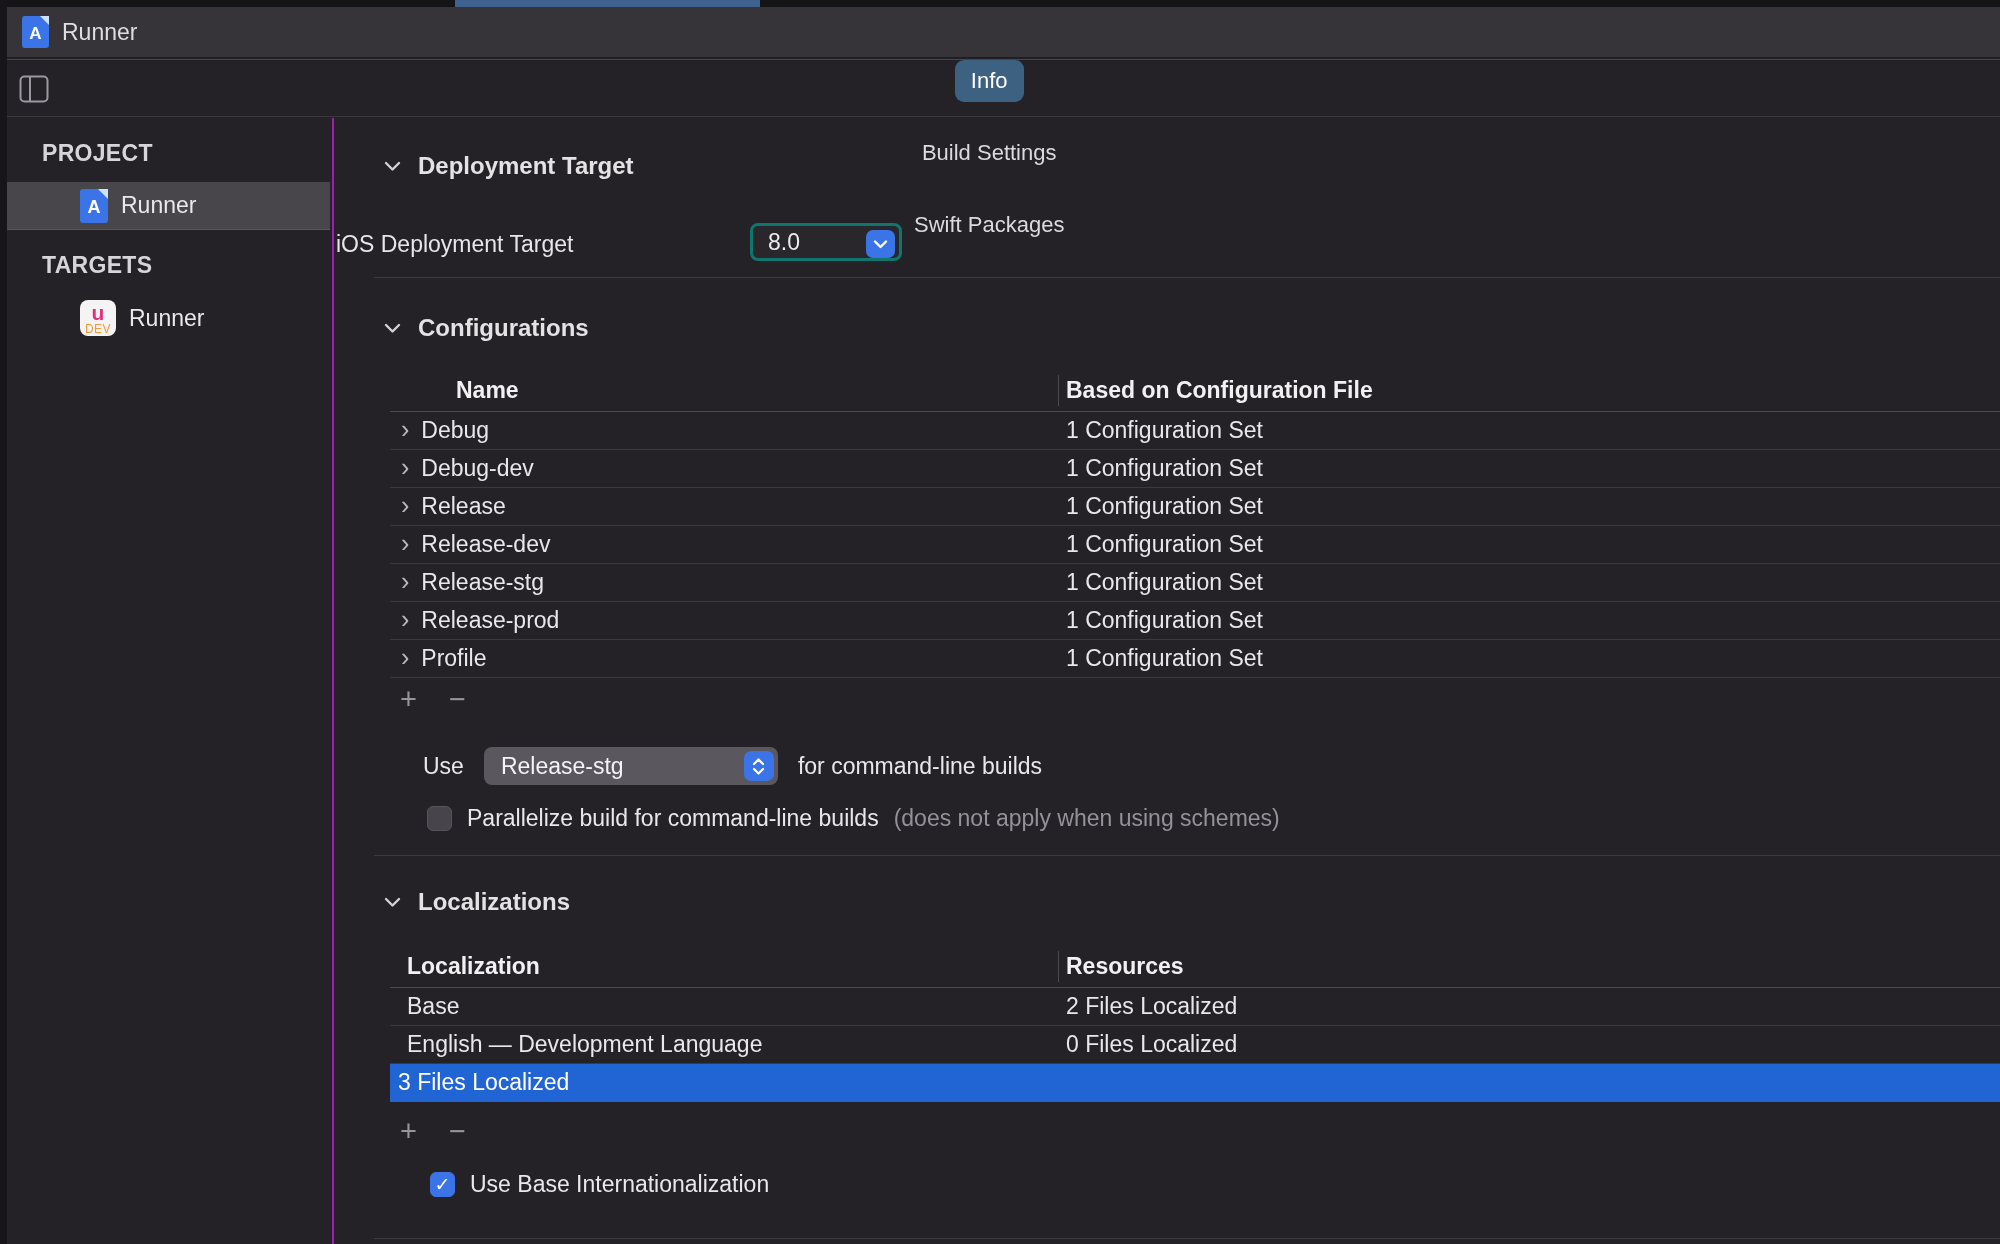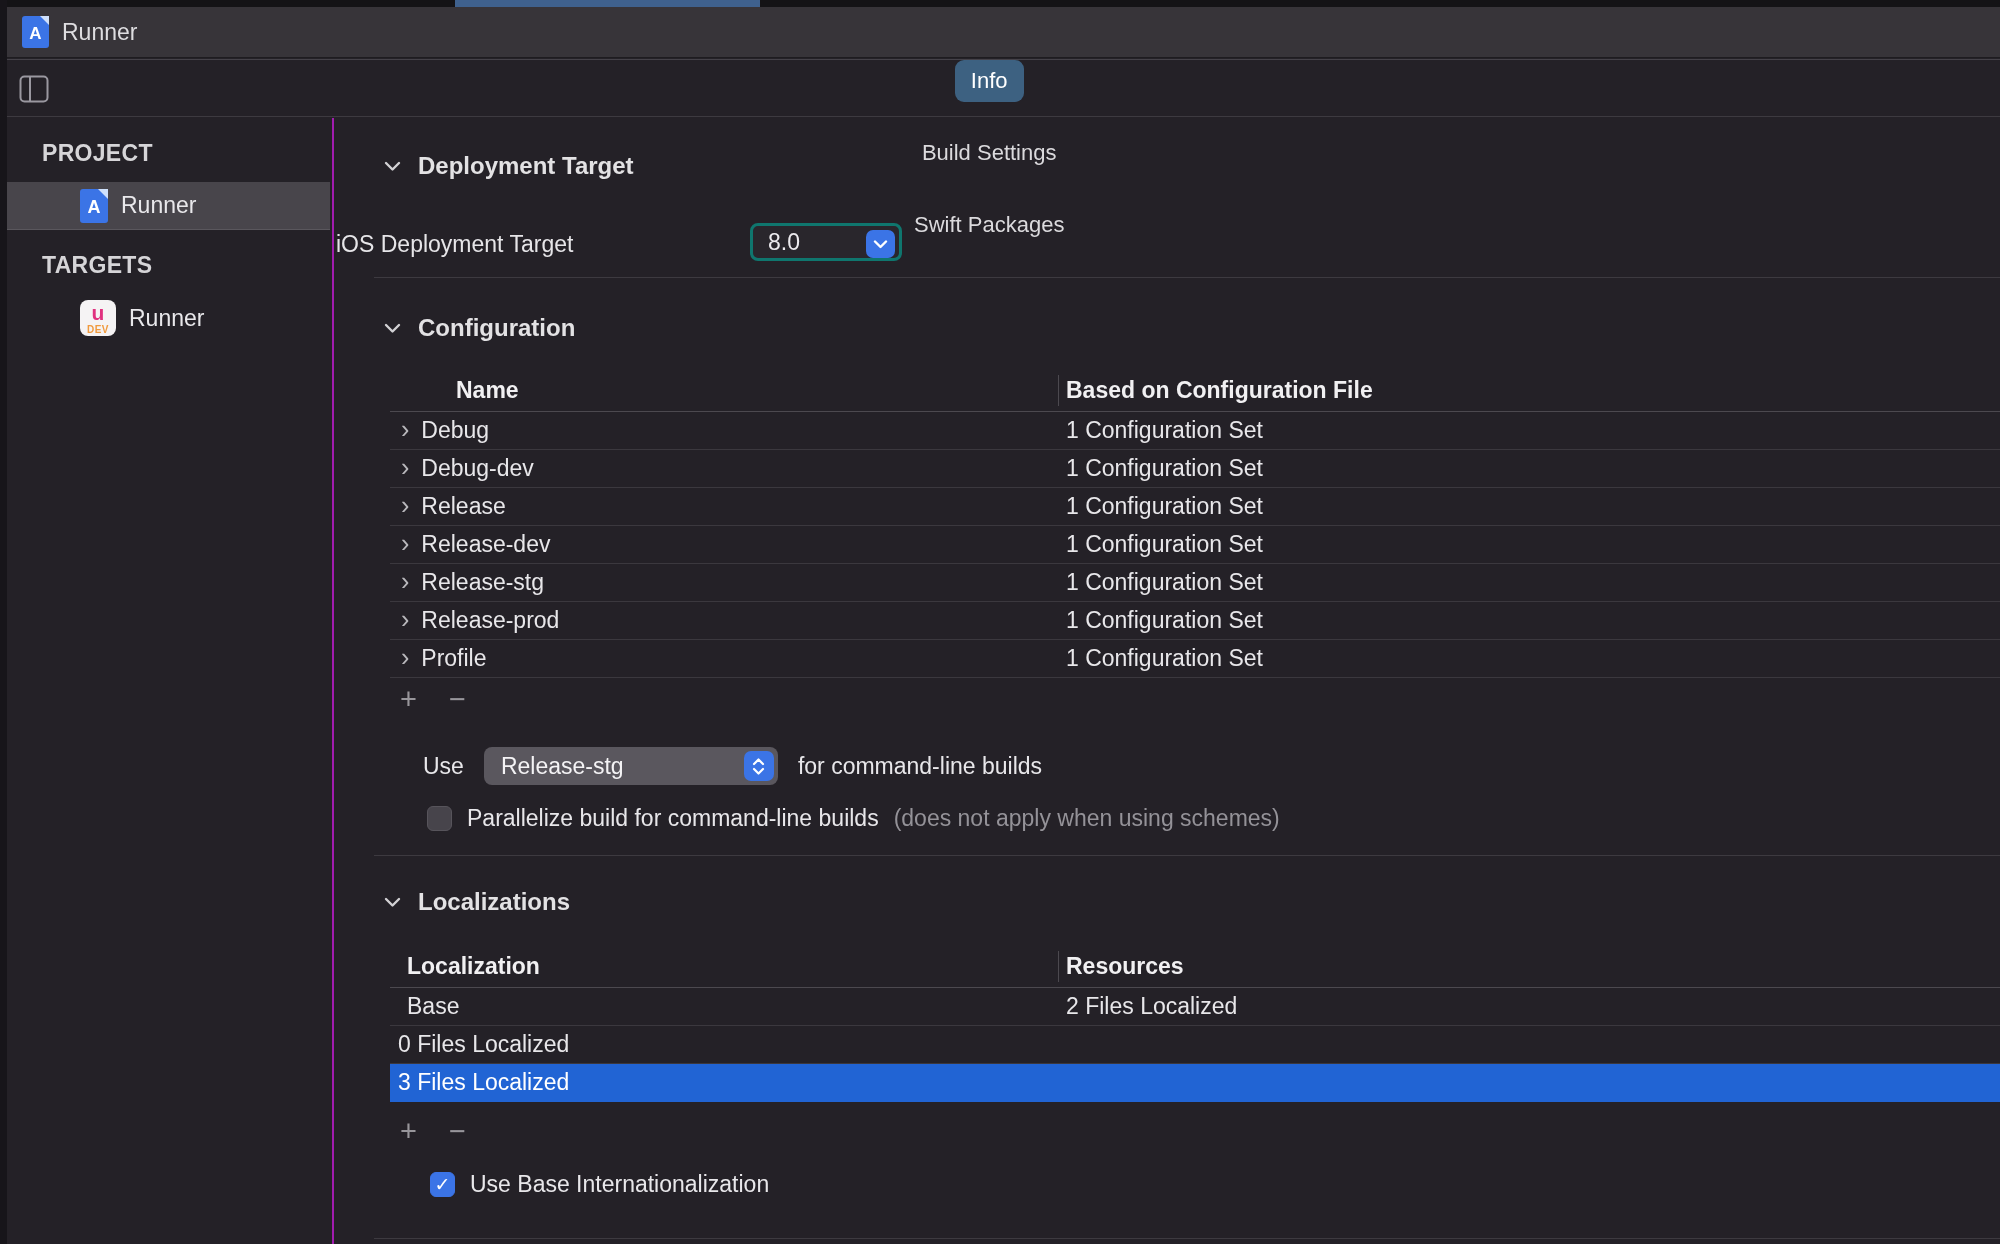--- a/index.html
+++ b/index.html
@@ -34,21 +34,21 @@
   
   .sidebar { position:absolute; top:118px; left:0; width:334px; bottom:0; background:#242127; border-right:2px solid #a21caf; }
   .sb-header { position:absolute; left:42px; font-size:23px; font-weight:bold; color:#d6d5d8; letter-spacing:.3px; }
   .sb-row { position:absolute; left:0; right:2px; height:48px; display:flex; align-items:center; padding-left:80px; gap:13px; font-size:23px; color:#e9e8eb; cursor:pointer; }
   .sb-row.selected { background:#48454b; border-bottom:1px solid rgba(255,255,255,0.10); }
   .proj-icon { position:relative; width:28px; height:34px; background:var(--accent,#3b74e6); border-radius:3px; flex:0 0 auto; }
   .proj-icon .fold { position:absolute; top:0; right:0; width:0; height:0; border-top:10px solid #cfe0fb; border-left:10px solid transparent; }
   .proj-icon .letter { position:absolute; inset:0; display:flex; align-items:center; justify-content:center; color:#fff; font-weight:bold; font-size:18px; padding-top:4px; }
   .target-icon { position:relative; width:36px; height:36px; background:#f5f3f4; border-radius:8px; flex:0 0 auto; text-align:center; }
   .target-icon .glyph { display:block; font-size:21px; font-weight:bold; color:#e0317f; line-height:26px; }
-  .target-icon .badge { display:block; font-size:10px; font-weight:bold; color:#f09a3e; line-height:7px; letter-spacing:.5px; }
+  .target-icon .badge { display:block; font-size:12px; font-weight:normal; color:#f09a3e; line-height:7px; letter-spacing:.5px; }
   
   .main { position:absolute; top:118px; left:336px; right:0; bottom:0; }
   .section-hd { position:absolute; left:48px; display:flex; align-items:center; gap:17px; font-size:24px; font-weight:bold; color:#e3e2e4; }
   .hr { position:absolute; left:38px; right:0; height:1px; background:#3d3a40; }
   .field-label { position:absolute; left:0; width:399px; top:113px; text-align:left; font-size:23px; color:#e6e5e8; }
   .combo { position:absolute; left:414px; top:105px; width:152px; height:38px; background:#29262c; border:3px solid #0f766e; border-radius:8px; display:flex; align-items:center; padding-left:15px; font-size:23px; color:#eceaee; cursor:pointer; }
   .combo-btn { position:absolute; right:4px; top:4px; width:29px; height:28px; border-radius:7px; background:var(--accent,#3b74e6); display:flex; align-items:center; justify-content:center; }
   
   .table { position:absolute; left:54px; right:0; }
   .thead { position:relative; height:42px; display:flex; align-items:center; font-size:23px; font-weight:600; color:#f1f0f2; border-bottom:1px solid #4c494f; }
@@ -139,21 +139,21 @@
         </svg>
       </span>
     </div>
 
     <div class="hr" style="top:159px"></div>
 
     <div class="section-hd" style="top:196px">
       <svg width="17" height="11" viewBox="0 0 17 11">
         <path d="M2 2 L8.5 8.5 L15 2" fill="none" stroke="#d2d1d4" stroke-width="2.4" stroke-linecap="round" stroke-linejoin="round"></path>
       </svg>
-      <span>Configuration</span>
+      <span>Configurations</span>
     </div>
 
     <div class="table" style="top:252px">
       <div class="thead">
         <div class="col1 cfg">Name</div>
         <div class="col-div"></div>
         <div class="col2">Based on Configuration File</div>
       </div>
       <div>
           <div class="trow">
@@ -247,20 +247,21 @@
         <div class="col1 loc">Localization</div>
         <div class="col-div"></div>
         <div class="col2">Resources</div>
       </div>
       <div>
           <div class="trow">
             <div class="col1 loc">Base</div>
             <div class="col2">2 Files Localized</div>
           </div>
           <div class="trow">
+            <div class="col1 loc">English — Development Language</div>
             <div class="col2">0 Files Localized</div>
           </div>
           <div class="trow selected">
             <div class="col2">3 Files Localized</div>
           </div>
         </div>
     </div>
 
     <div class="pm" style="top:1000px">
       <span>+</span>

